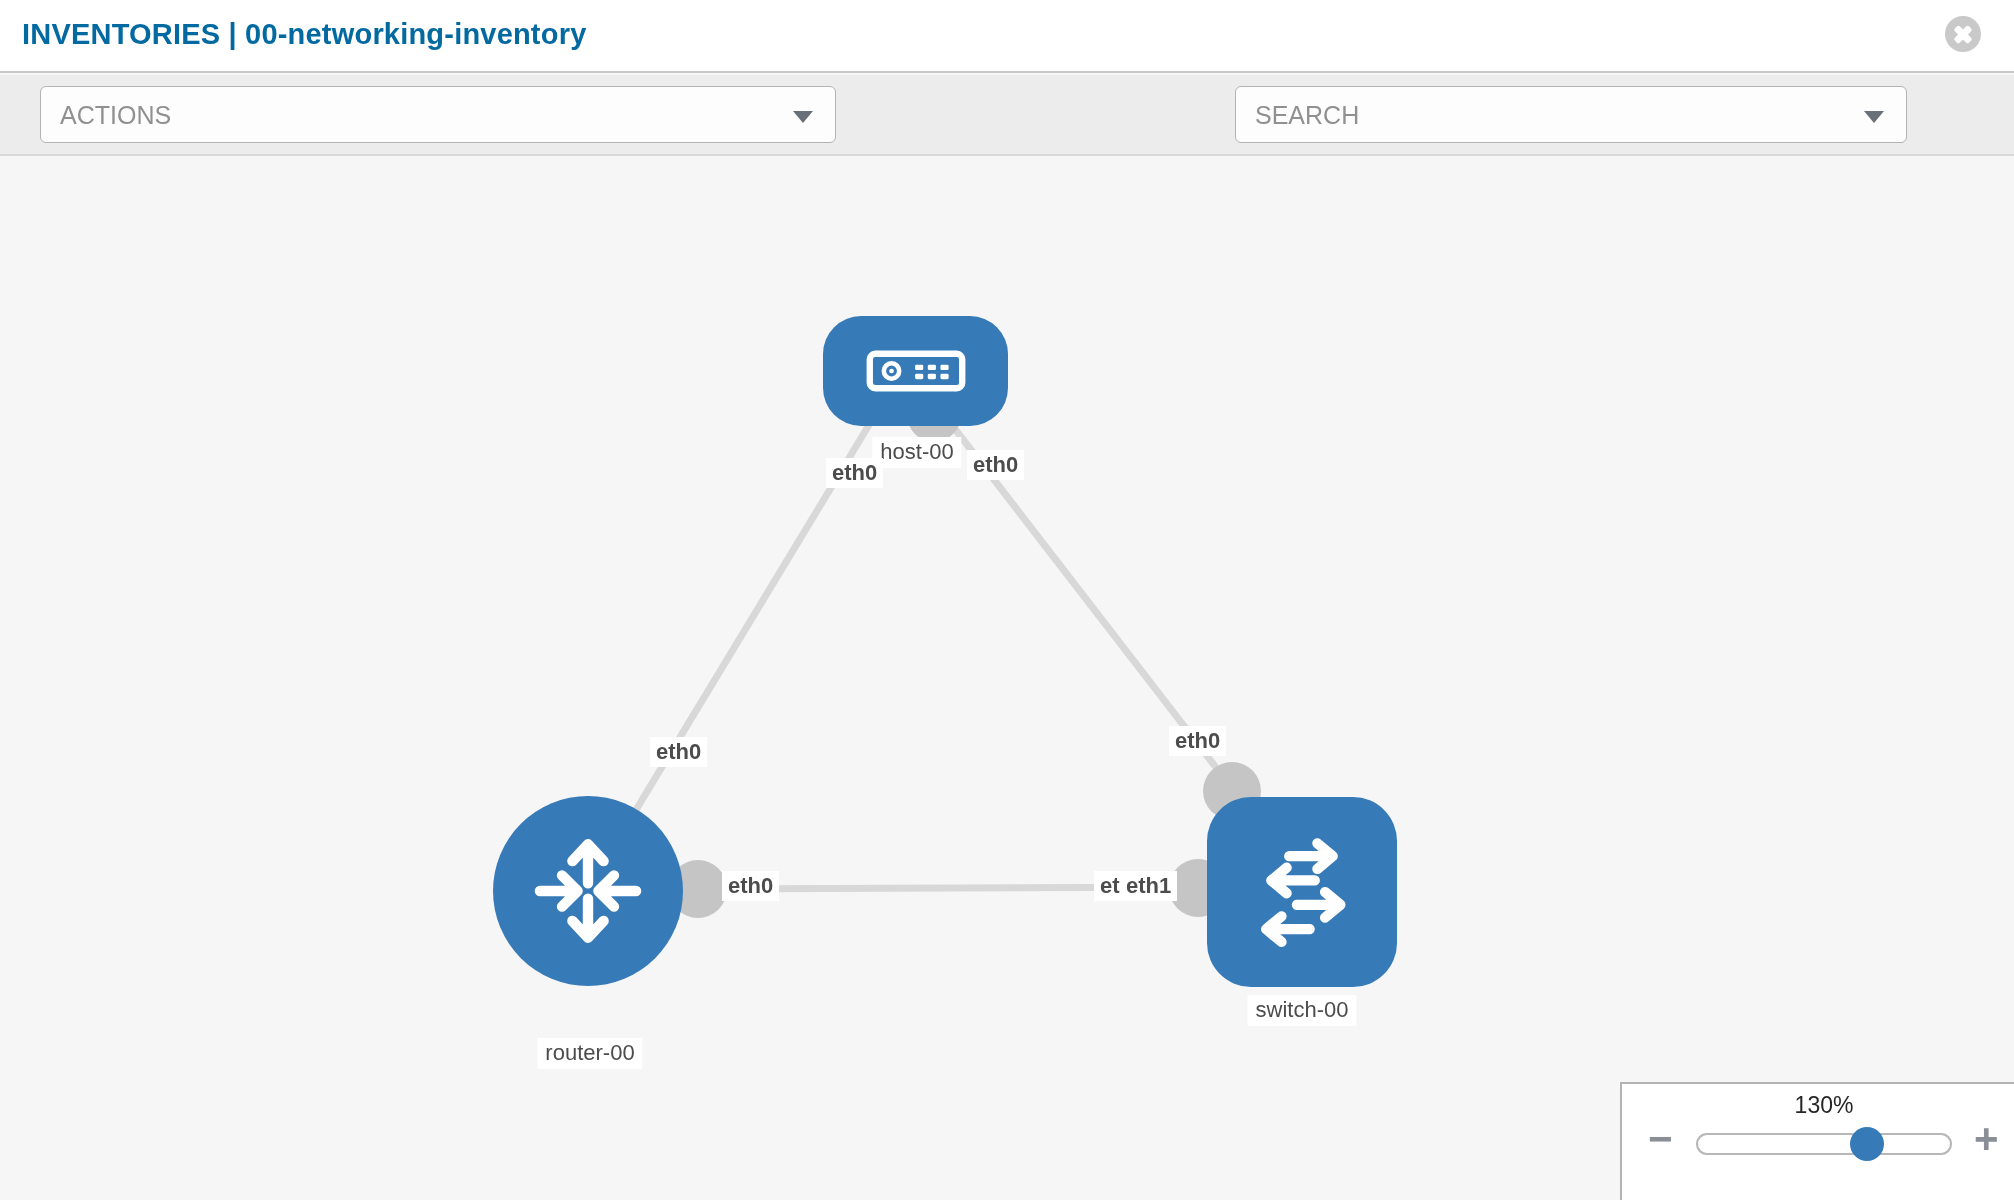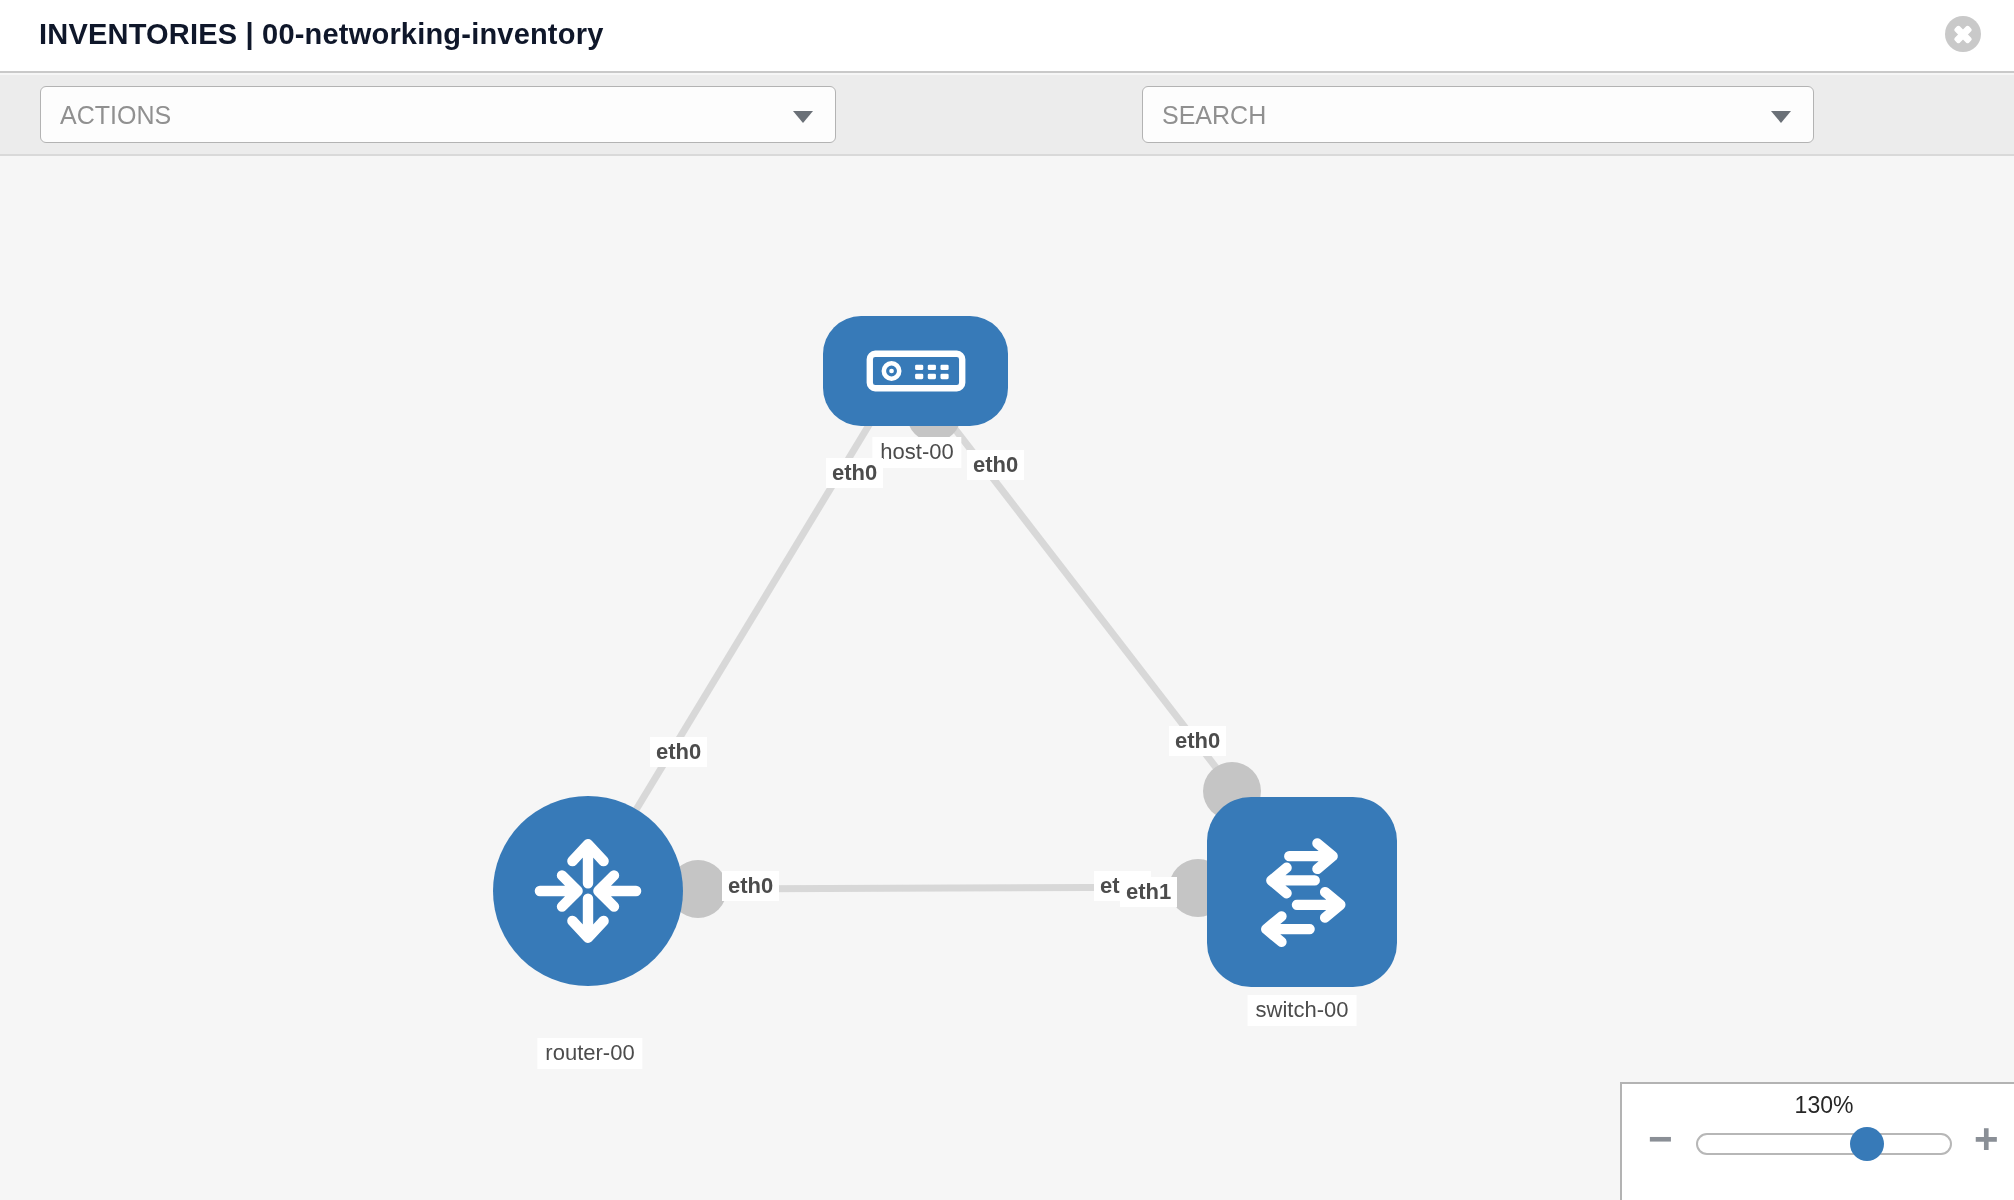--- a/index.html
+++ b/index.html
@@ -3,40 +3,40 @@
 <meta charset="utf-8">
 <style>
   * { margin:0; padding:0; box-sizing:border-box; }
   html,body { width:2014px; height:1200px; overflow:hidden; background:#f6f6f6;
               font-family:"Liberation Sans", sans-serif; }
   #app { position:absolute; top:0; left:0; width:2014px; height:1200px; overflow:hidden; }
 
   
   .header { position:absolute; top:0; left:0; width:2014px; height:73px;
             background:#ffffff; border-bottom:2px solid #c9c9c9; }
-  .page-title { position:absolute; left:39px; top:18px; font-size:29px; font-weight:bold;
-                color:#0f172a; letter-spacing:0.2px; }
+  .page-title { position:absolute; left:22px; top:18px; font-size:29px; font-weight:bold;
+                color:#0369a1; letter-spacing:0.2px; }
   .close-btn { position:absolute; left:1945px; top:16px; width:36px; height:36px;
                border-radius:50%; background:#c9c9c9; cursor:pointer; }
   .close-btn .xbar { position:absolute; left:8px; top:14.5px; width:20px; height:7px;
                      background:#ffffff; border-radius:2px; }
   .close-btn .xbar.a { transform:rotate(45deg); }
   .close-btn .xbar.b { transform:rotate(-45deg); }
 
   
   .toolbar { position:absolute; top:75px; left:0; width:2014px; height:81px;
              background:#ececec; border-bottom:2px solid #d9d9d9; }
   .selectbox { position:absolute; top:11px; height:57px; background:#fdfdfd;
                border:1px solid #b3b3b3; border-radius:6px; cursor:pointer; }
   .selectbox .ph { position:absolute; left:19px; top:14px; font-size:25px; color:#909090; }
   .selectbox .chev { position:absolute; right:22px; top:24px; width:0; height:0;
                      border-left:10px solid transparent; border-right:10px solid transparent;
                      border-top:12px solid #6a7077; }
   .actions-box { left:40px;  width:796px; }
-  .search-box  { left:1142px; width:672px; }
+  .search-box  { left:1235px; width:672px; }
   .tool-icon { position:absolute; top:96px; width:40px; height:40px; cursor:pointer; }
   .tool-icon svg { width:40px; height:40px; }
 
   
   .canvas { position:absolute; top:157px; left:0; width:2014px; height:1043px; background:#f6f6f6; }
   svg.links { position:absolute; top:0; left:0; width:2014px; height:1043px; }
 
   .node { position:absolute; background:#377ab8; z-index:3; cursor:pointer;
           display:flex; align-items:center; justify-content:center; }
   .node-host   { left:823px; top:159px; width:185px; height:110px; border-radius:38px; }
@@ -156,21 +156,21 @@
     <div class="chip name centered" style="left:917px; top:280px;">host-00</div>
     <div class="chip name centered" style="left:590px; top:881px;">router-00</div>
     <div class="chip name centered" style="left:1302px; top:838px;">switch-00</div>
 
     <div class="chip eth" style="left:826px; top:301px;">eth0</div>
     <div class="chip eth" style="left:967px; top:293px;">eth0</div>
     <div class="chip eth" style="left:650px; top:580px;">eth0</div>
     <div class="chip eth" style="left:1169px; top:569px;">eth0</div>
     <div class="chip eth" style="left:722px; top:714px;">eth0</div>
     <div class="chip eth under" style="left:1094px; top:714px;">eth0</div>
-    <div class="chip eth over" style="left:1120px; top:714px;margin-top:6px;">eth1</div>
+    <div class="chip eth over" style="left:1120px; top:714px;">eth1</div>
 
     <div class="zoom-panel">
       <div class="zoom-label">130%</div>
       <div class="zoom-minus">−</div>
       <div class="zoom-track">
         <div class="zoom-thumb"></div>
       </div>
       <div class="zoom-plus">+</div>
     </div>
 

